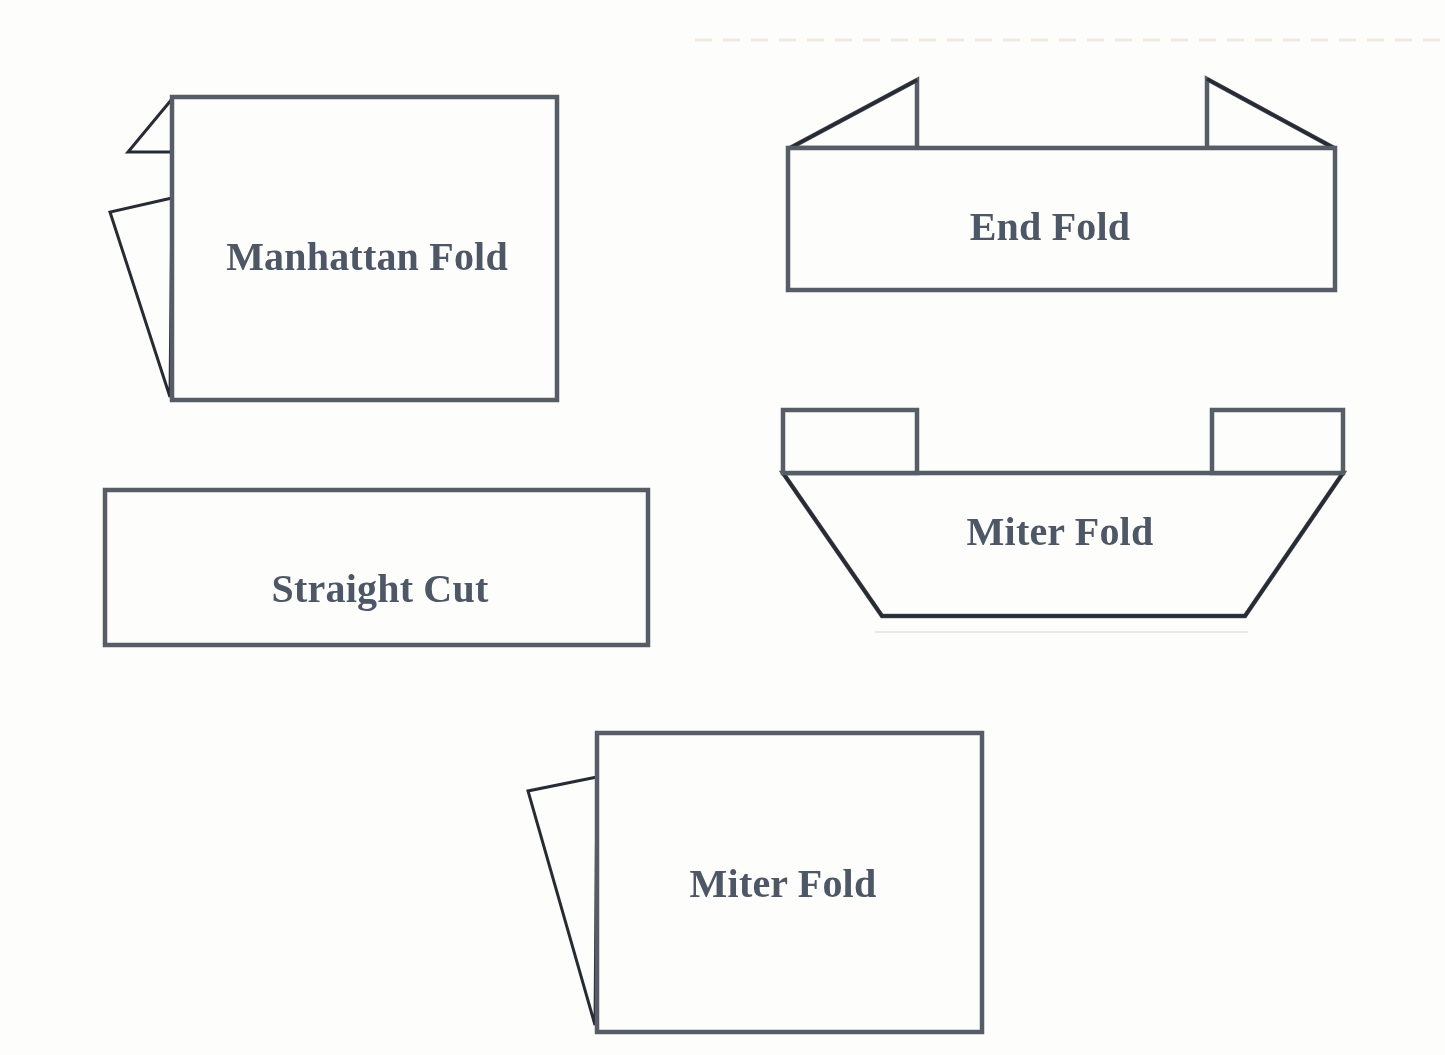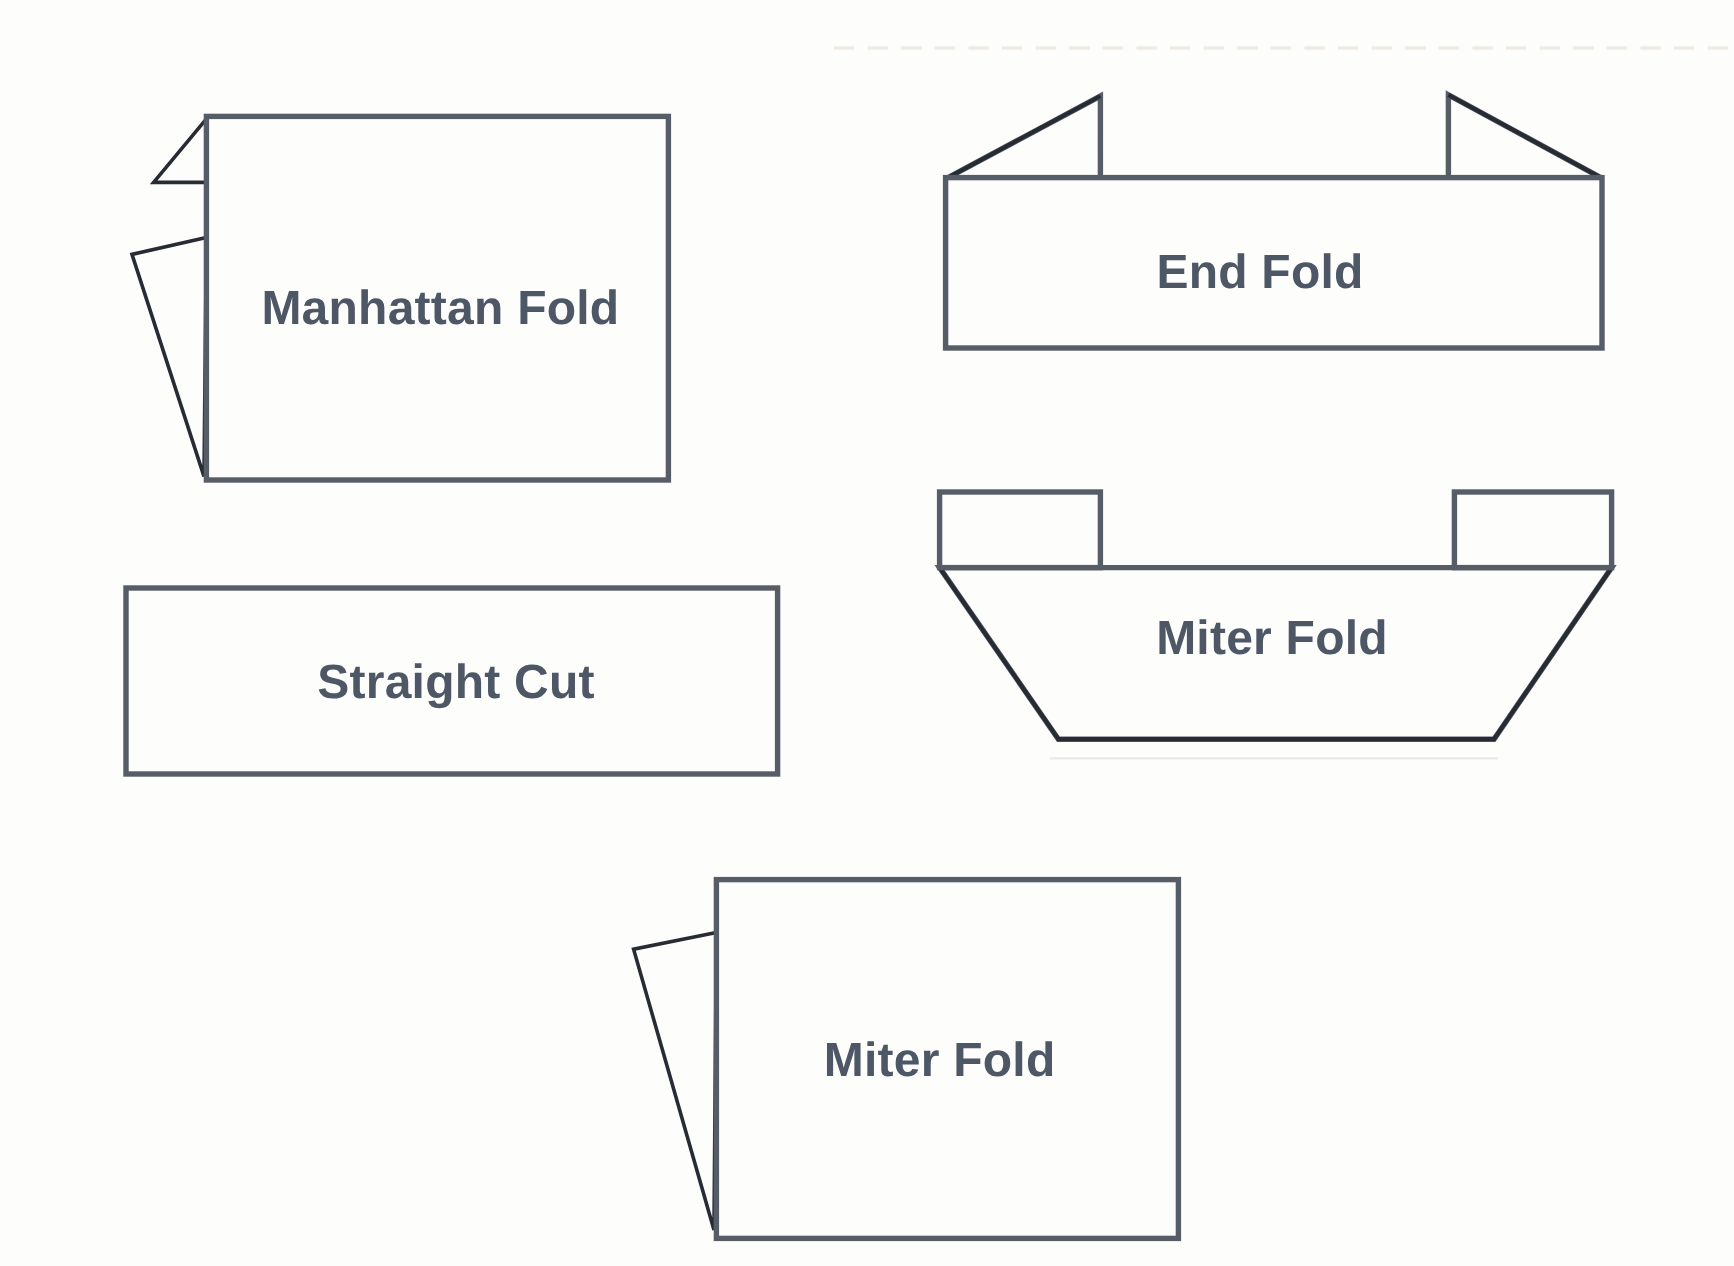--- a/index.html
+++ b/index.html
@@ -6,21 +6,21 @@
     margin: 0;
     padding: 0;
     background: var(--background, #fdfdfc);
   }
   .canvas {
     position: relative;
     width: 1445px;
     height: 1055px;
     background: var(--background, #fdfdfc);
     overflow: hidden;
-    font-family: Liberation Sans, sans-serif;
+    font-family: Liberation Serif, serif;
   }
   .canvas svg {
     position: absolute;
     left: 0;
     top: 0;
     width: 1445px;
     height: 1055px;
     display: block;
   }
   
@@ -109,19 +109,19 @@
       <polygon class="fold" points="597,777 528,791 595,1025"></polygon>
       <rect class="outline" x="597" y="733" width="385" height="299"></rect>
     </g>
 
   </svg>
 
   <div class="shape-label wrap" style="left:367px; top:257px;">Manhattan Fold</div>
 
   <div class="shape-label" style="left:1050px; top:227px;">End Fold</div>
 
-  <div class="shape-label" style="left:380px; top:569px;">Straight Cut</div>
+  <div class="shape-label" style="left:380px; top:589px;">Straight Cut</div>
 
   <div class="shape-label" style="left:1060px; top:532px;">Miter Fold</div>
 
   <div class="shape-label" style="left:783px; top:884px;">Miter Fold</div>
 
 </div>
 
 </body></html>

